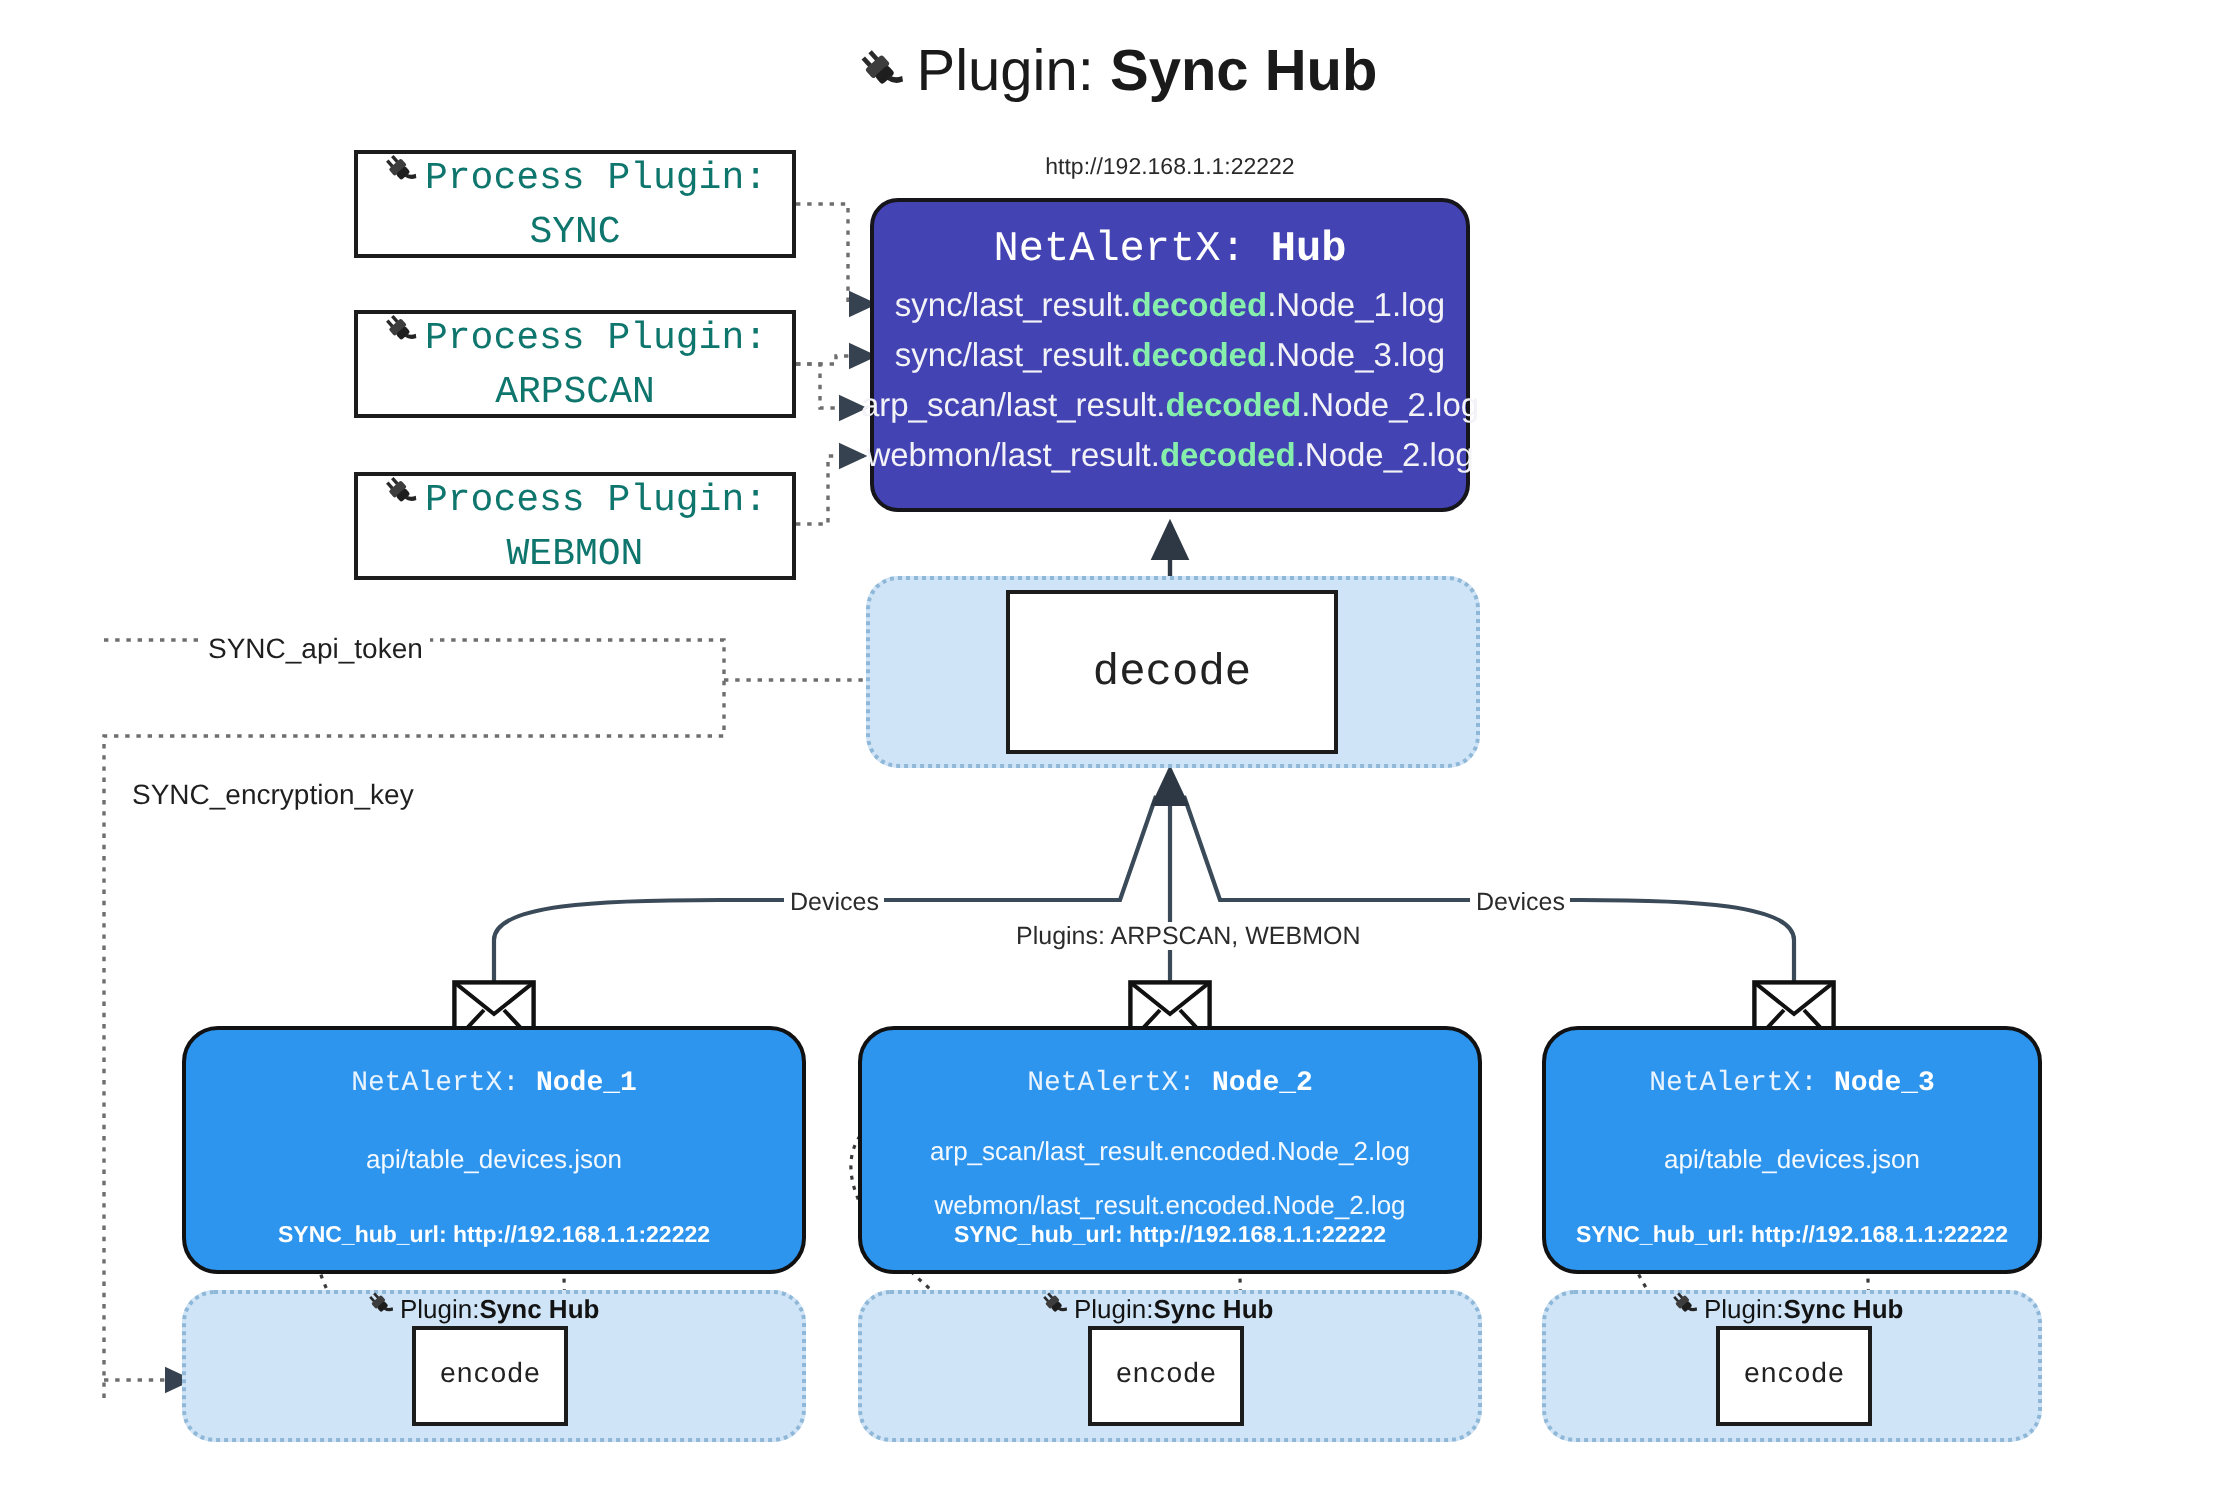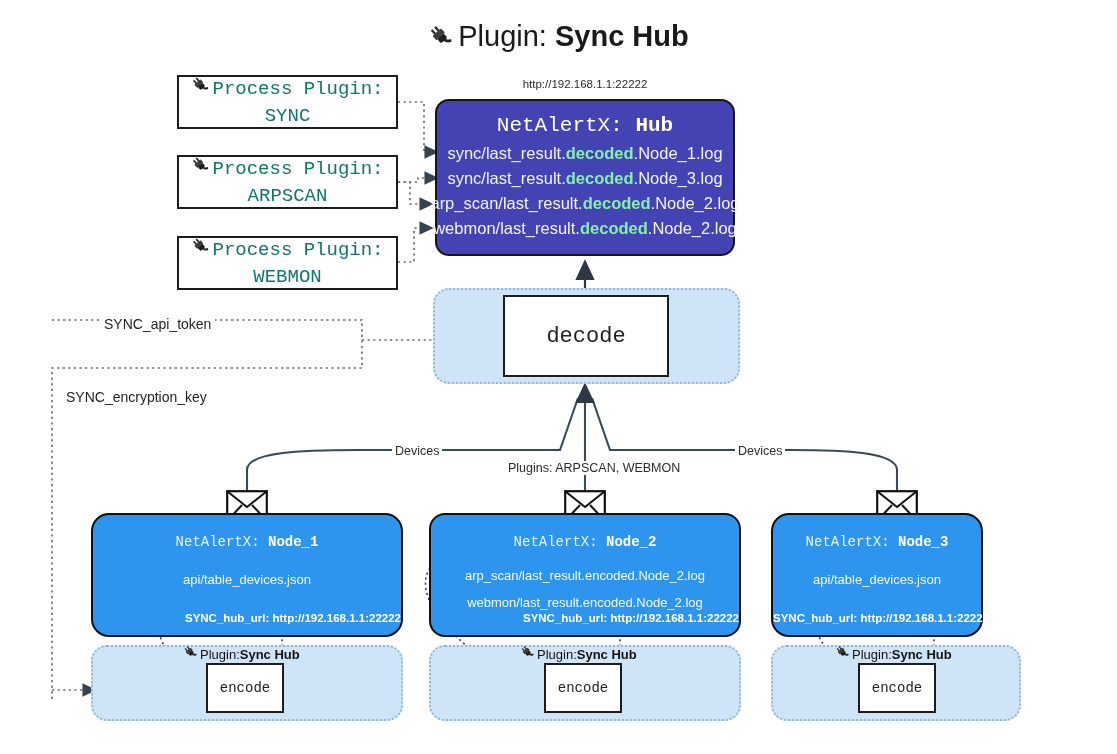--- a/index.html
+++ b/index.html
@@ -45,21 +45,21 @@
   .codebox.small{font-size:14px;}
 
   
   .nodebox{background:#2e95ef;border:2.5px solid #111111;border-radius:18px;color:#fff;
            display:flex;flex-direction:column;align-items:center;padding-top:12px;}
   .nodebox .ntitle{font-family:"Liberation Mono","DejaVu Sans Mono",monospace;
                    font-size:14px;line-height:30px;white-space:nowrap;color:#eaf4ff;}
   .nodebox .ntitle b{font-weight:700;color:#ffffff;}
   .nodebox .nline{font-size:13px;line-height:27px;white-space:nowrap;color:#f3f9ff;}
   .nodebox .nurl{font-size:11.5px;line-height:16px;white-space:nowrap;color:#ffffff;
-                 font-weight:600;position:absolute;bottom:9px;left:0;right:0;text-align:right;}
+                 font-weight:600;position:absolute;bottom:9px;left:0;right:0;text-align:center;}
 
   
   .elabel{position:absolute;font-size:12.5px;color:#2b2b2b;white-space:nowrap;background:#fff;
           padding:0 3px;}
   .tokenlabel{position:absolute;font-size:14px;color:#1f1f1f;white-space:nowrap;
               background:#ffffff;padding:0 4px;}
 
   
   .subplug{position:absolute;font-size:13px;color:#131313;white-space:nowrap;
            display:flex;align-items:center;}
@@ -236,30 +236,30 @@
   </div>
 
   <div class="node nodebox" style="left:91px;top:513px;width:312px;height:124px;">
     <div class="ntitle">
       <span>NetAlertX: </span><b>Node_1</b>
     </div>
     <div class="nline" style="margin-top:9px;">api/table_devices.json</div>
     <div class="nurl">SYNC_hub_url: http://192.168.1.1:22222</div>
   </div>
 
-  <div class="node nodebox" style="left:429px;top:513px;width:312px;height:124px;border-radius:16px;">
+  <div class="node nodebox" style="left:429px;top:513px;width:312px;height:124px;">
     <div class="ntitle">
       <span>NetAlertX: </span><b>Node_2</b>
     </div>
     <div class="nline" style="margin-top:5px;">arp_scan/last_result.encoded.Node_2.log</div>
     <div class="nline">webmon/last_result.encoded.Node_2.log</div>
     <div class="nurl">SYNC_hub_url: http://192.168.1.1:22222</div>
   </div>
 
-  <div class="node nodebox" style="left:771px;top:513px;width:212px;height:124px;">
+  <div class="node nodebox" style="left:771px;top:513px;width:250px;height:124px;">
     <div class="ntitle">
       <span>NetAlertX: </span><b>Node_3</b>
     </div>
     <div class="nline" style="margin-top:9px;">api/table_devices.json</div>
     <div class="nurl">SYNC_hub_url: http://192.168.1.1:22222</div>
   </div>
 
   <div class="node bluegroup" style="left:91px;top:645px;width:312px;height:76px;"></div>
   <div class="subplug" style="left:183px;top:645px;">
     <span style="margin-right:2px;">

